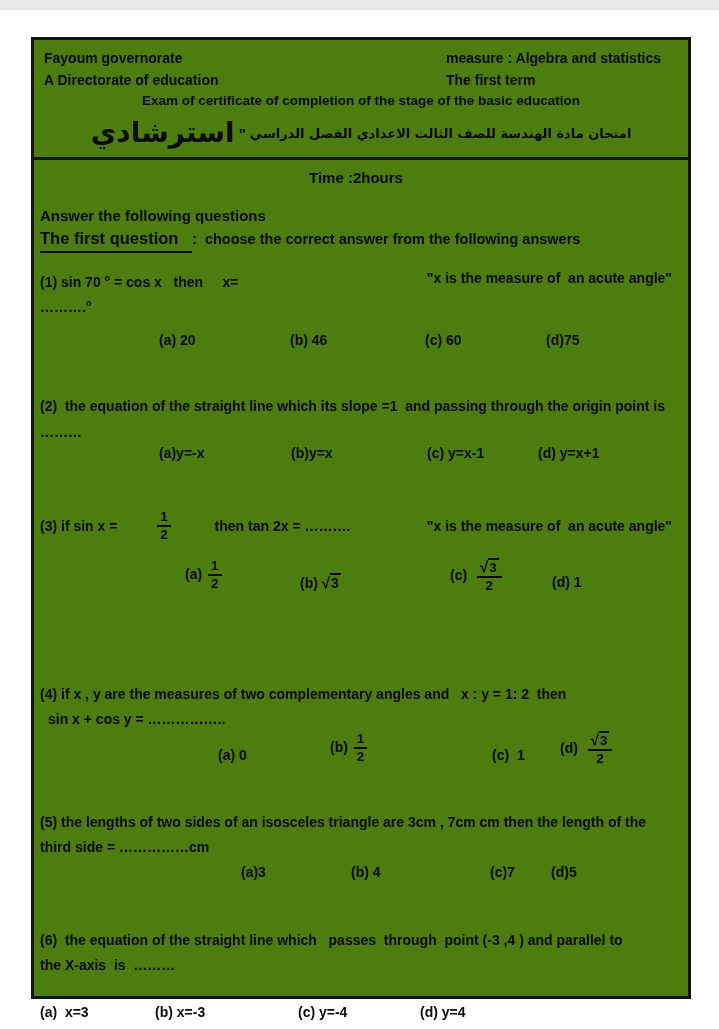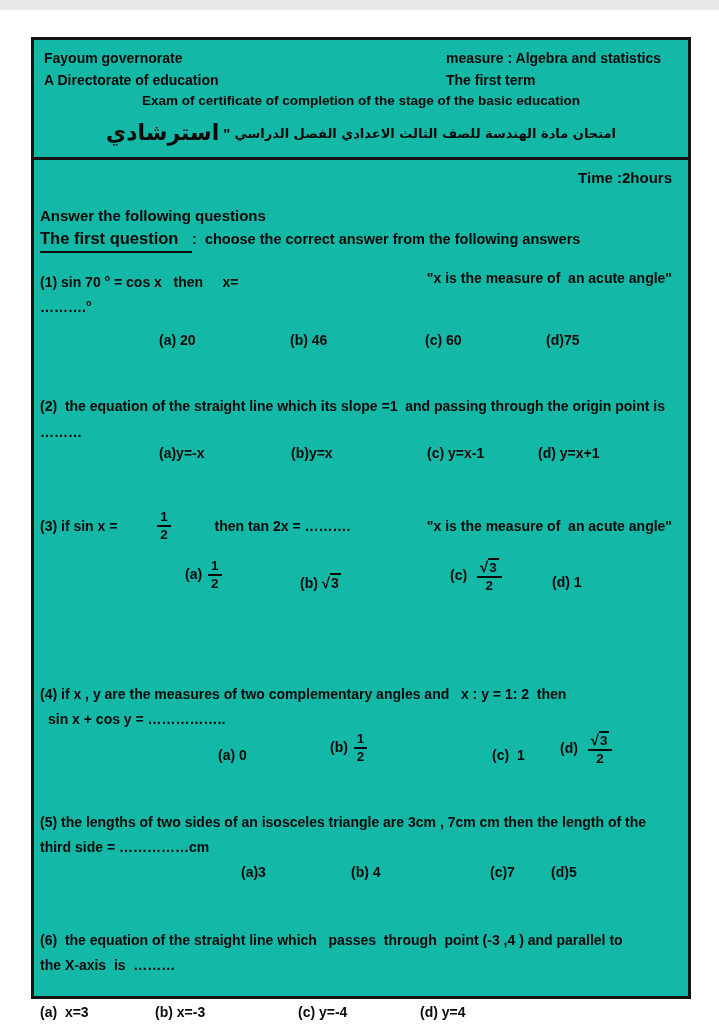--- a/index.html
+++ b/index.html
@@ -4,36 +4,36 @@
 <style>
   * { margin:0; padding:0; box-sizing:border-box; }
   html,body { width:719px; height:1029px; background:#ffffff; }
   body {
     font-family:"Liberation Sans","DejaVu Sans",sans-serif;
     font-weight:bold; color:#0a0a0a; position:relative; overflow:hidden;
   }
   .top-band { position:absolute; top:0; left:0; width:719px; height:10px; background:#e8e8e8; }
   .exam-box {
     position:absolute; left:31px; top:37px; width:660px; height:962px;
-    border:3px solid #141414; background:#14b8a6;
+    border:3px solid #141414; background:#4d7c0f;
   }
   
   .header-sec { padding:7px 10px 3px 10px; border-bottom:3px solid #141414; }
   .header-row { display:flex; justify-content:space-between; }
   .h-line { font-size:14px; line-height:22px; white-space:pre; }
   .h-right { width:232px; }
   .exam-title { text-align:center; font-size:13.5px; line-height:20px; white-space:pre; }
   .arabic-line { text-align:center; direction:rtl; margin-top:1px; height:42px;
                  display:flex; align-items:center; justify-content:center; gap:4px; }
   .arabic-small { font-size:13px; font-family:"DejaVu Sans",sans-serif; }
   .arabic-quote { font-size:15px; }
-  .arabic-big { font-size:22px; font-family:"DejaVu Sans",sans-serif; line-height:34px; }
+  .arabic-big { font-size:28px; font-family:"DejaVu Sans",sans-serif; line-height:34px; }
   
   .body-sec { padding:8px 16px 0 6px; }
-  .meta-row { display:flex; justify-content:flex-end; font-size:15px; line-height:20px; }
+  .meta-row { display:flex; justify-content:center; font-size:15px; line-height:20px; }
   .instruction { margin-top:17px; font-size:15px; line-height:21px; }
   .fq-line { font-size:14.5px; line-height:24px; white-space:pre; }
   .fq-title { font-size:16.5px; display:inline-block; border-bottom:2.5px solid #0a0a0a;
               padding:0 9px 1px 0; }
   .q { font-size:14px; line-height:21px; }
   .stem { white-space:pre; }
   .stem-row { display:flex; justify-content:space-between; }
   sup { font-size:9px; vertical-align:6px; }
   .dots-line { white-space:pre; }
   .choice-row { position:relative; height:22px; }

